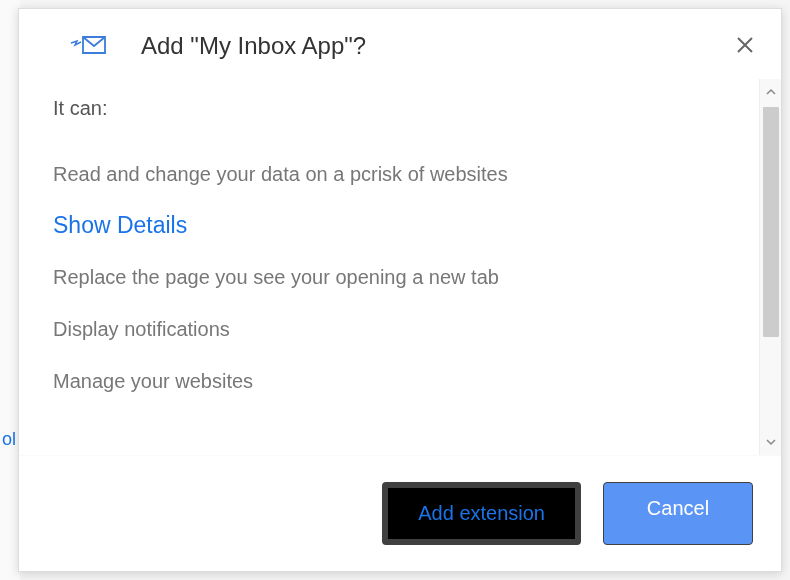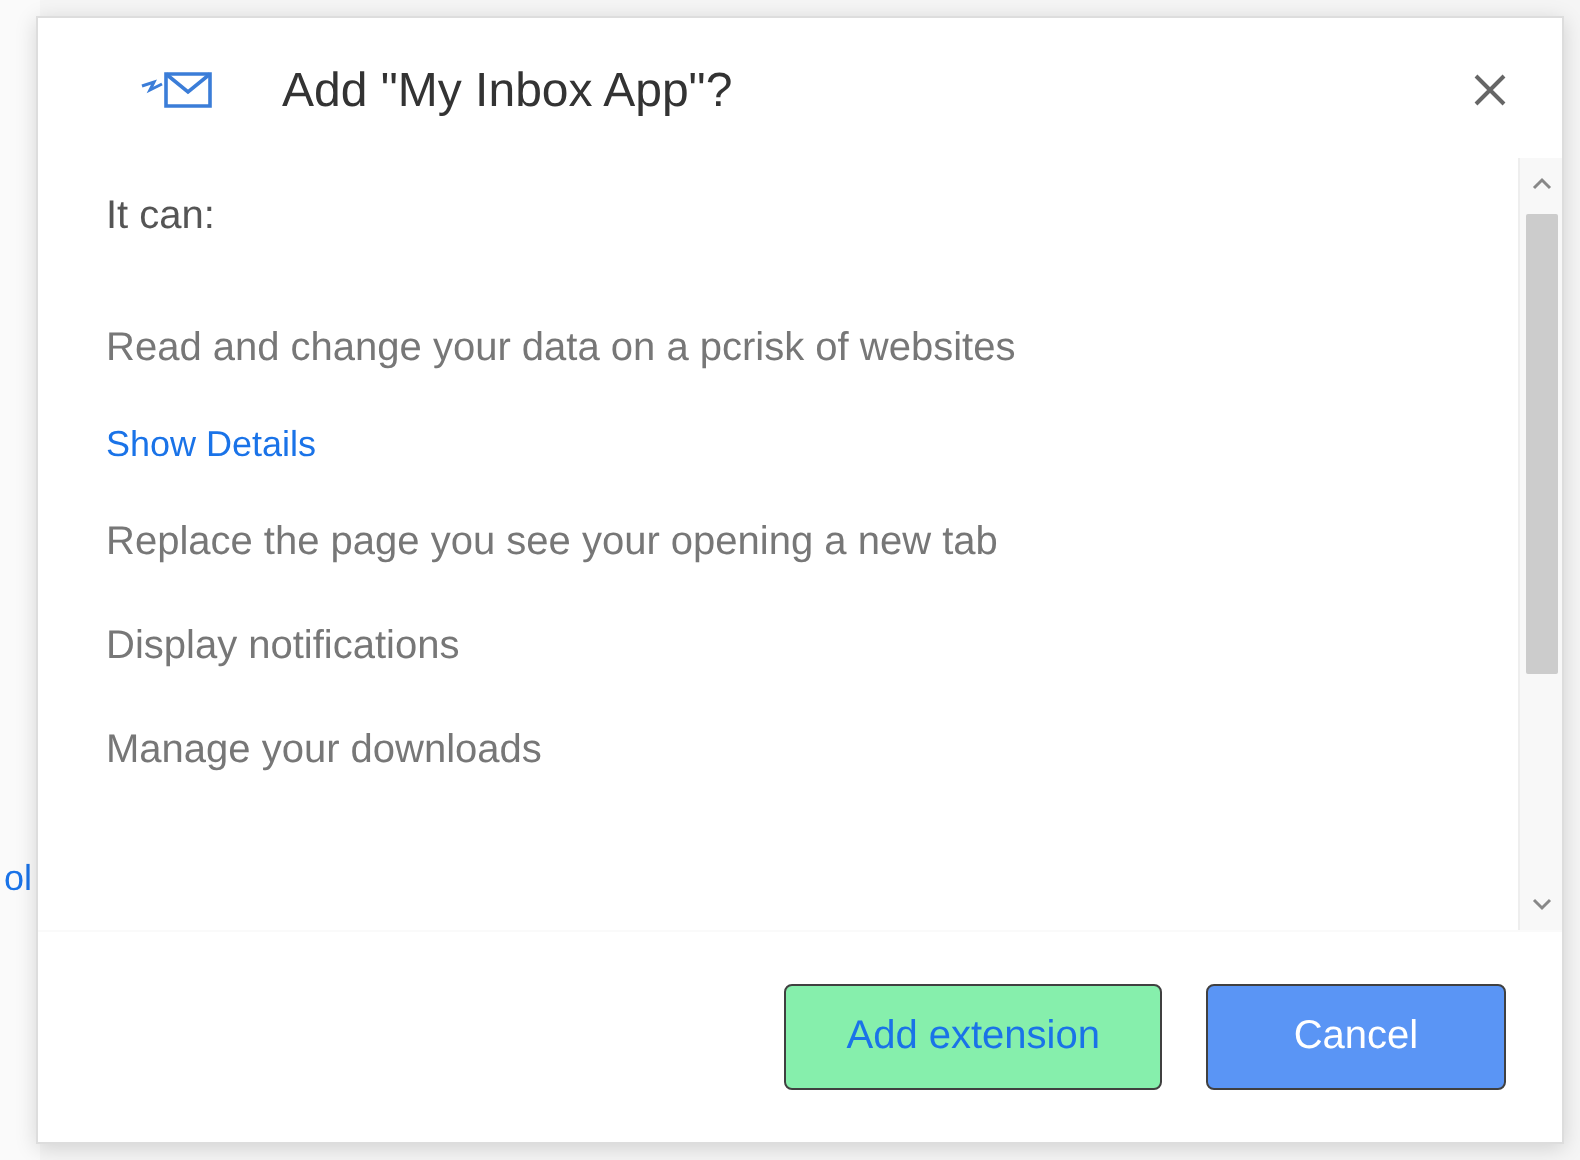--- a/index.html
+++ b/index.html
@@ -98,21 +98,21 @@
       color: #555;
       margin-bottom: 40px;
     }
     .permission-item {
       font-size: 20px;
       color: #777;
       margin-bottom: 24px;
       line-height: 1.4;
     }
     .show-details {
-      font-size: 18px;
+      font-size: 23px;
       color: #1a73e8;
       margin-bottom: 24px;
       cursor: pointer;
     }
     .scrollbar {
       width: 22px;
       background: #f8f8f8;
       border-left: 1px solid #eee;
       position: relative;
     }
@@ -150,23 +150,23 @@
     .btn {
       padding: 14px 30px;
       font-size: 20px;
       border-radius: 4px;
       cursor: pointer;
       font-weight: 500;
       min-width: 150px;
       text-align: center;
     }
     .btn-secondary {
-      background: #86efac;
+      background: #000000;
       color: #1a73e8;
-      border: 1px solid #404040;
+      border: 6px solid #404040;
     }
     .btn-primary {
       background: #5a95f5;
       color: #fff;
       border: 1px solid #404040;
     }
     .left-edge {
       position: absolute;
       left: 0;
       top: 0;
@@ -211,21 +211,21 @@
     </div>
   </div>
 
   <div class="dialog-body">
     <div class="permissions-content">
       <div class="it-can">It can:</div>
       <div class="permission-item">Read and change your data on a pcrisk of websites</div>
       <div class="show-details">Show Details</div>
       <div class="permission-item">Replace the page you see your opening a new tab</div>
       <div class="permission-item">Display notifications</div>
-      <div class="permission-item">Manage your downloads</div>
+      <div class="permission-item">Manage your websites</div>
     </div>
     <div class="scrollbar">
       <div class="scroll-arrow up">
         <svg viewBox="0 0 12 12">
           <path d="M 2 8 L 6 4 L 10 8" stroke="#888" stroke-width="1.5" fill="none"></path>
         </svg>
       </div>
       <div class="scroll-thumb"></div>
       <div class="scroll-arrow down">
         <svg viewBox="0 0 12 12">

